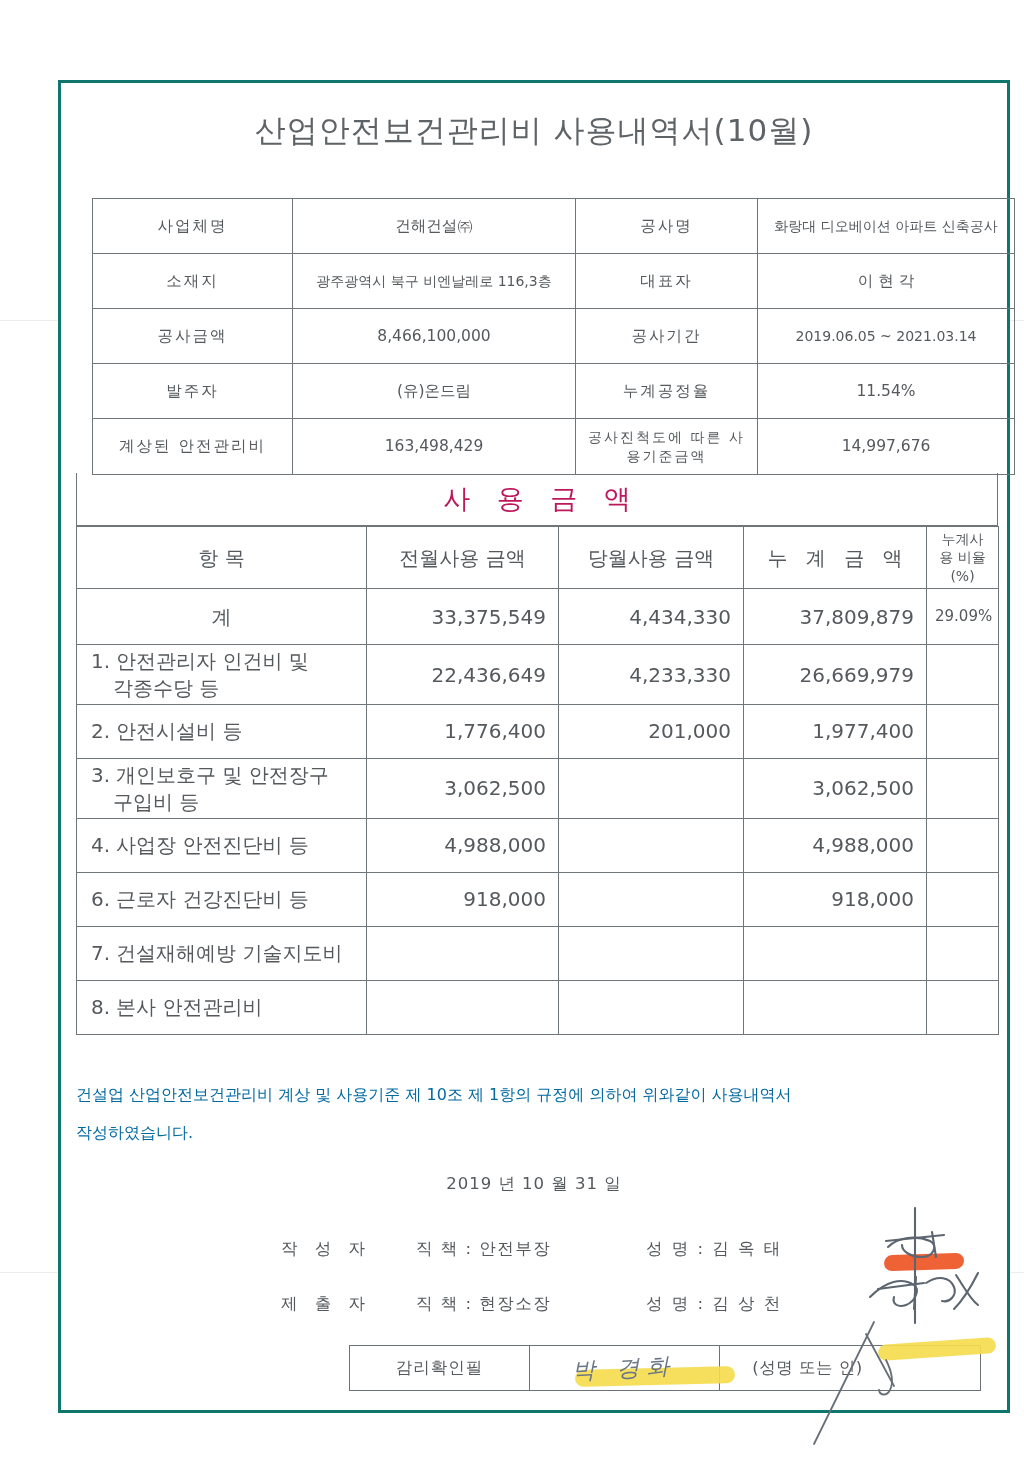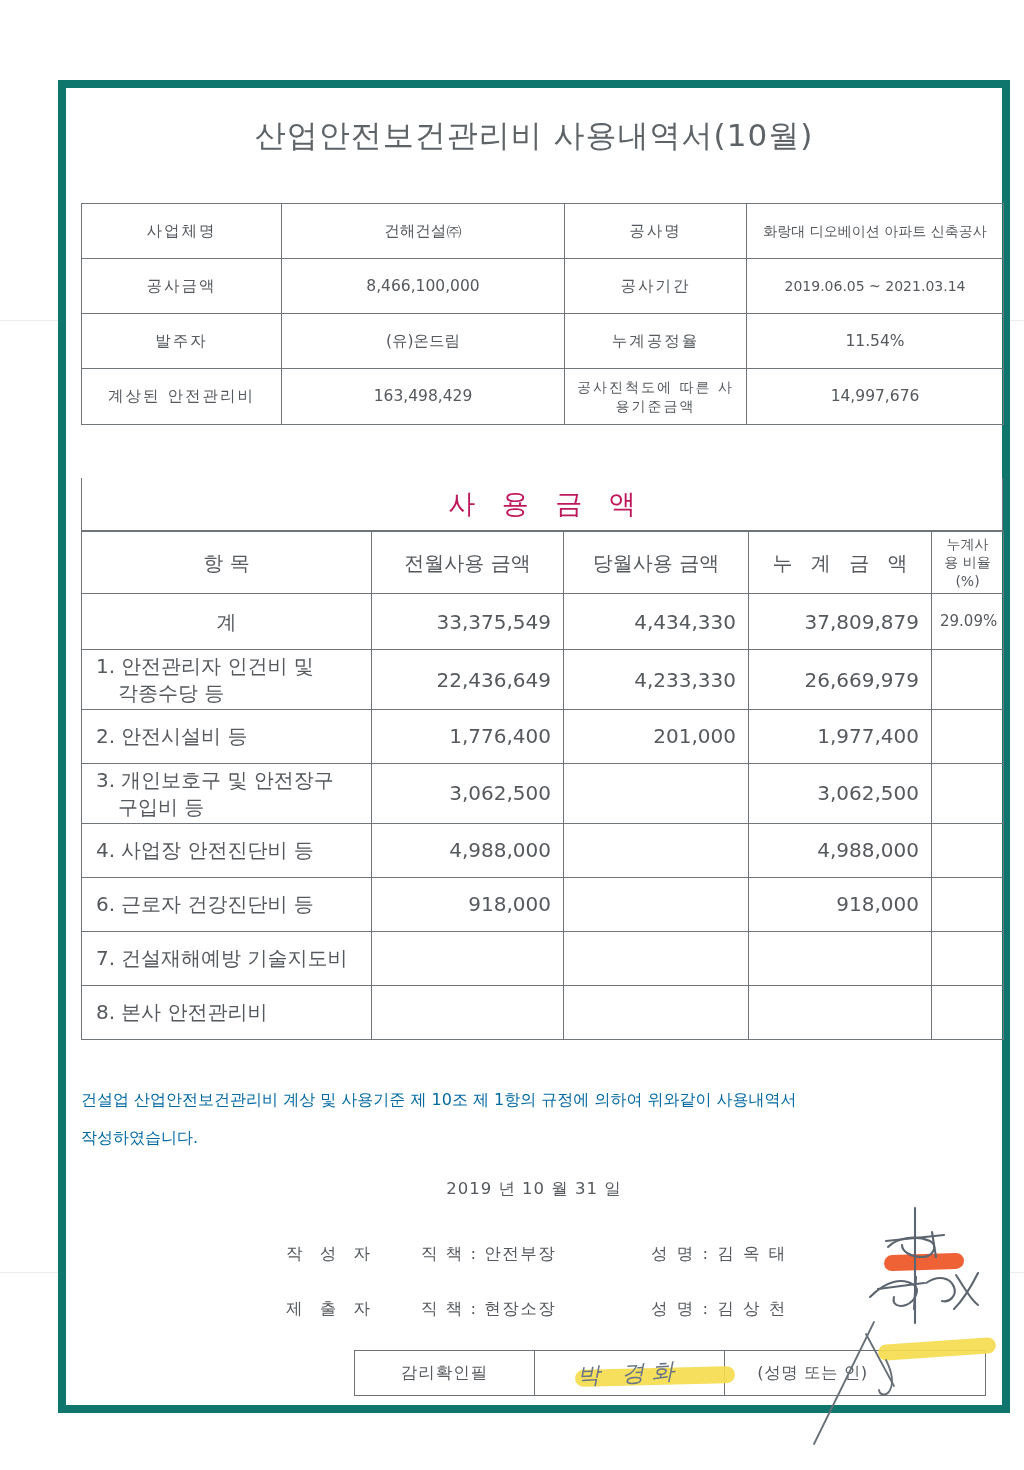--- a/index.html
+++ b/index.html
@@ -16,21 +16,21 @@
     overflow: hidden;
   }
 
   
   #page-sheet {
     position: absolute;
     left: 58px;
     top: 80px;
     width: 952px;
     height: 1333px;
-    border: 8px solid #0f766e;
+    border: 3px solid #0f766e;
     box-sizing: border-box;
     background: #fff;
   }
 
   
   #doc-title {
     position: absolute;
     left: 0;
     top: 27px;
     width: 100%;
@@ -54,21 +54,21 @@
     color: #55595d;
     padding: 3px 8px;
     vertical-align: middle;
     line-height: 1.32;
     box-sizing: border-box;
   }
 
   
   #info-table-wrap {
     position: absolute;
-    left: 15px;
+    left: 31px;
     top: 115px;
     width: 922px;
   }
   #info-table td { text-align: center; }
   #info-table .lbl { letter-spacing: 2px; }
   #info-table tr { height: 55px; }
   #info-table tr.tall { height: 56px; }
   .c1 { width: 200px; }
   .c2 { width: 283px; }
   .c3 { width: 182px; }
@@ -273,20 +273,26 @@
           <col class="c4">
       </colgroup>
       <tbody>
         <tr>
           <td class="lbl">사업체명</td>
           <td>건해건설㈜</td>
           <td class="lbl">공사명</td>
           <td class="small-cell">화랑대 디오베이션 아파트 신축공사</td>
         </tr>
         <tr>
+          <td class="lbl">소재지</td>
+          <td class="small-cell">광주광역시 북구 비엔날레로 116,3층</td>
+          <td class="lbl">대표자</td>
+          <td>이 현 각</td>
+        </tr>
+        <tr>
           <td class="lbl">공사금액</td>
           <td>8,466,100,000</td>
           <td class="lbl">공사기간</td>
           <td class="small-cell">2019.06.05 ~ 2021.03.14</td>
         </tr>
         <tr>
           <td class="lbl">발주자</td>
           <td>(유)온드림</td>
           <td class="lbl">누계공정율</td>
           <td>11.54%</td>

